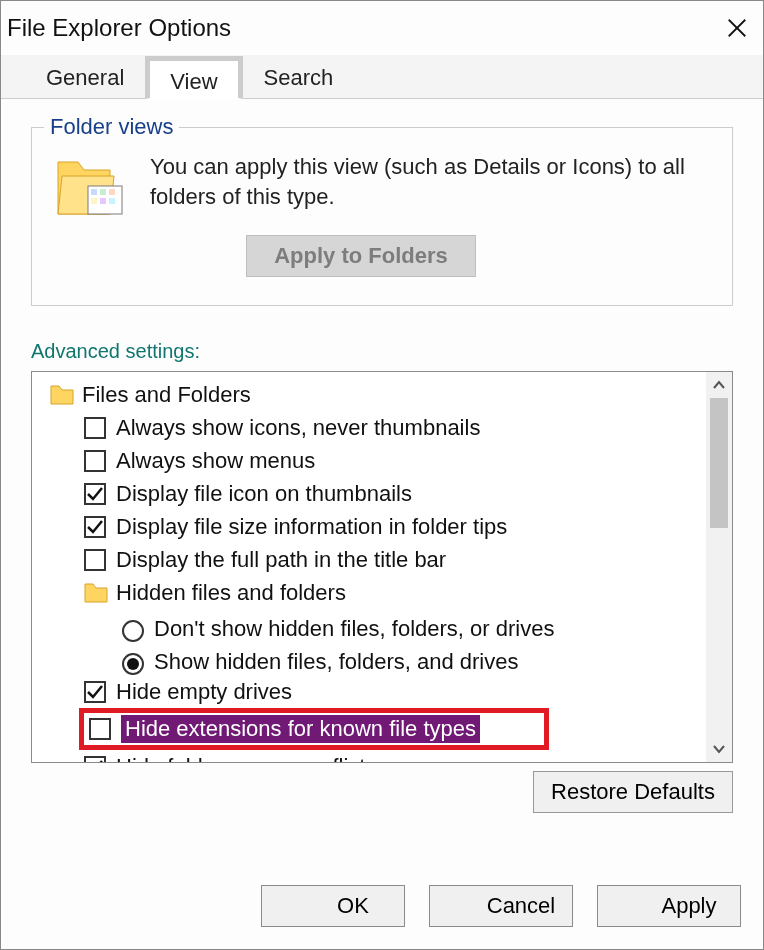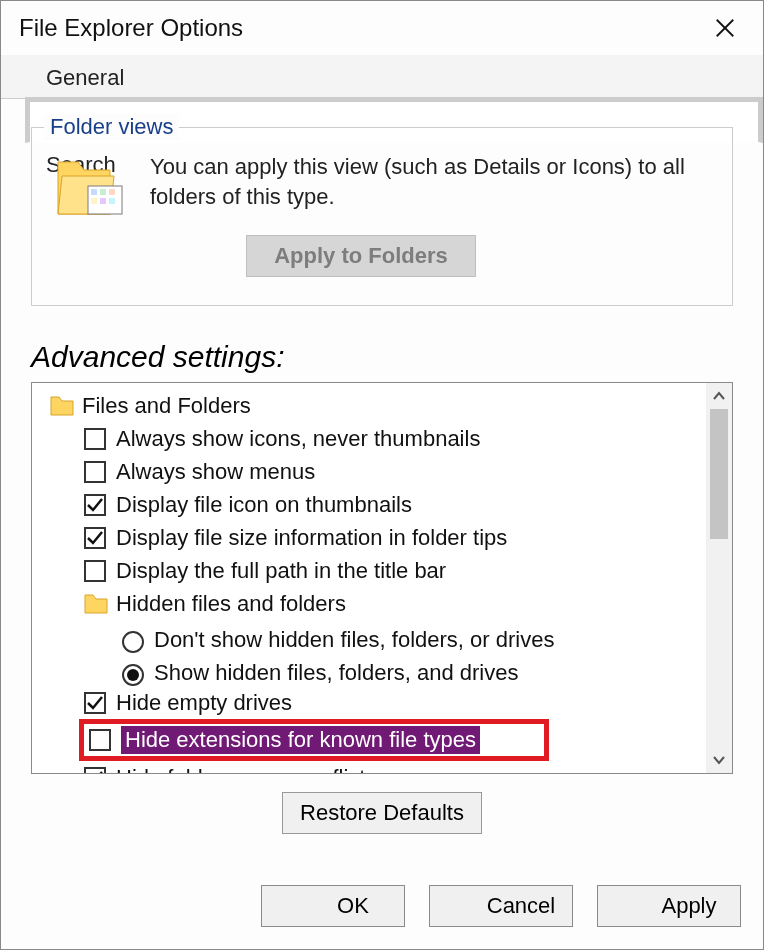--- a/index.html
+++ b/index.html
@@ -16,42 +16,41 @@
     width: 764px;
     height: 950px;
     border: 1px solid #888;
     background: #fdfdfd;
     position: relative;
   }
   .titlebar {
     height: 54px;
     display: flex;
     align-items: center;
-    padding: 0 18px;
+    padding: 0 6px;
     font-size: 24px;
     color: #111;
   }
   .titlebar .spacer { flex: 1; }
   .close-btn {
     width: 40px;
     height: 40px;
     display: flex;
     align-items: center;
     justify-content: center;
     cursor: pointer;
   }
   .close-btn svg { width: 22px; height: 22px; }
   .tabstrip {
     display: flex;
     padding-left: 24px;
     position: relative;
     height: 44px;
     border-bottom: 1px solid #ccc;
     background: #f4f4f4;
-    flex-direction: column;
   }
   .tab {
     padding: 8px 20px 6px 20px;
     font-size: 22px;
     color: #222;
     border: 1px solid transparent;
     border-bottom: none;
     cursor: pointer;
     position: relative;
     top: 1px;
@@ -118,24 +117,23 @@
     background: #d6d6d6;
     color: #7d7d7d;
     border-color: #bfbfbf;
     cursor: default;
   }
   .btn.focus-blue {
     border: 3px solid #0a84ff;
     background: #fefefe;
   }
   .adv-label {
-    font-size: 30px;
-    color: #000000;
+    font-size: 20px;
+    color: #0f766e;
     margin-bottom: 8px;
-    font-style: italic;
   }
   .adv-box {
     border: 1px solid #8a8a8a;
     height: 392px;
     position: relative;
     overflow: hidden;
     background: #fff;
   }
   .adv-content {
     padding: 6px 4px;
@@ -217,22 +215,22 @@
     cursor: pointer;
   }
   .sb-thumb {
     width: 18px;
     background: #c4c4c4;
     flex-grow: 0;
   }
   .sb-track { flex: 1; }
   .lower-buttons {
     display: flex;
-    justify-content: center;
-    margin-top: 18px;
+    justify-content: flex-end;
+    margin-top: 8px;
   }
   .dialog-buttons {
     position: absolute;
     bottom: 22px;
     right: 22px;
     display: flex;
     gap: 24px;
   }
   .dlg-btn {
     width: 144px;

